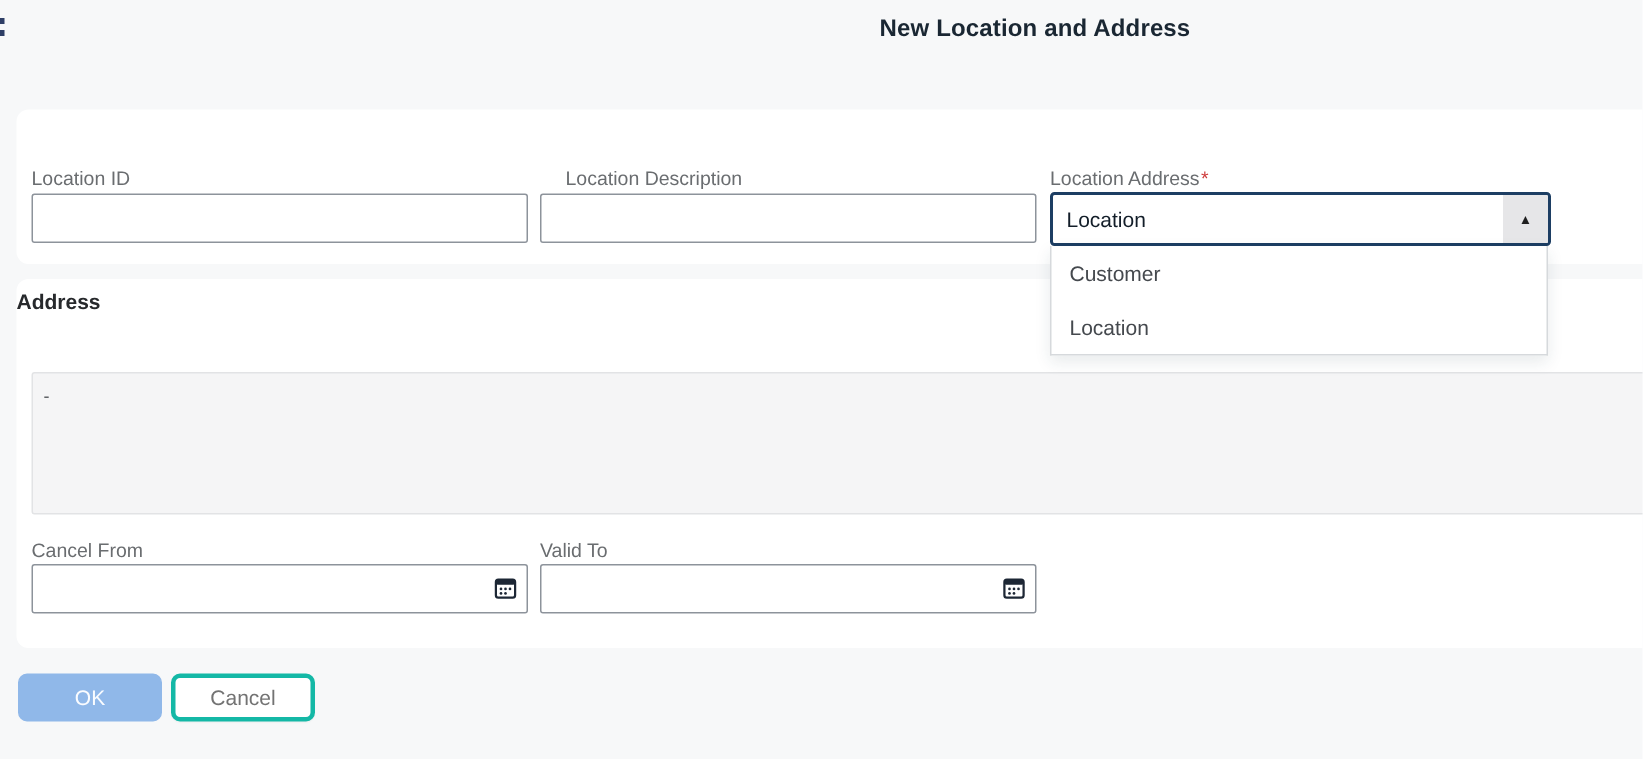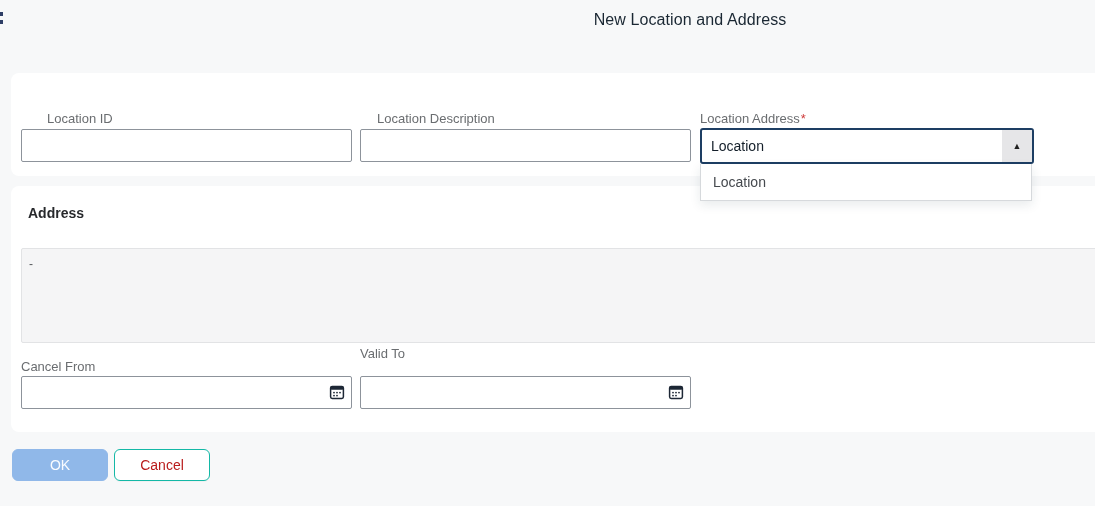--- a/index.html
+++ b/index.html
@@ -12,21 +12,21 @@
     color: #32363a;
   }
 
   
   .edge-artifact { position: absolute; left: 0; top: 12px; width: 3px; height: 15px; }
   .edge-artifact span { position: absolute; left: 0; width: 3px; height: 4px; background: #2e3e66; }
   .edge-artifact span:nth-child(1) { top: 0; }
   .edge-artifact span:nth-child(2) { top: 8px; }
 
   .title-wrap { position: absolute; left: 0; top: 11px; width: 1380px; text-align: center; }
-  .dialog-title { font-size: 16px; font-weight: 400; color: #1a2733; letter-spacing: .1px; }
+  .dialog-title { font-size: 16px; font-weight: 700; color: #1a2733; letter-spacing: .1px; }
 
   .card { position: absolute; left: 11px; width: 1369px; background: #ffffff; border-radius: 8px; }
   .card1 { top: 73px; height: 103px; }
   .card2 { top: 186px; height: 246px; }
 
   .fld-label { position: absolute; font-size: 13px; color: #6a6d70; white-space: nowrap; }
   .req { color: #ce3b3b; margin-left: 1px; }
 
   .txt-input {
     position: absolute; width: 331px; height: 33px;
@@ -55,21 +55,21 @@
   .dropdown {
     position: absolute; left: 700px; top: 164px; width: 332px;
     background: #fff; border: 1px solid #d6d9dc; border-top: none;
     box-shadow: 0 4px 10px rgba(34, 54, 73, 0.10); z-index: 5;
   }
   .dropdown-item {
     height: 36px; line-height: 36px; padding-left: 12px;
     font-size: 14px; color: #45494e; cursor: pointer;
   }
 
-  .section-heading { position: absolute; left: 17px; top: 7px; font-size: 14px; font-weight: 700; color: #27292c; margin-top: 12px; }
+  .section-heading { position: absolute; left: 0; top: 7px; font-size: 14px; font-weight: 700; color: #27292c; }
 
   .address-box {
     position: absolute; left: 10px; top: 62px; width: 1349px; height: 95px;
     background: #f5f5f6; border: 1px solid #e2e3e5; border-radius: 2px;
     padding: 8px 0 0 7px; font-size: 12px; color: #55585c;
   }
 
   .date-wrap { position: absolute; width: 331px; height: 33px; }
   .date-wrap .txt-input { left: 0; top: 0; width: 331px; padding-right: 30px; }
   .cal-btn {
@@ -77,51 +77,52 @@
     background: transparent; border: none; cursor: pointer; padding: 0;
     display: flex; align-items: center; justify-content: center;
   }
 
   .btn {
     position: absolute; top: 449px; height: 32px; width: 96px;
     border-radius: 6px; font-family: "Liberation Sans", sans-serif; font-size: 14px;
     display: flex; align-items: center; justify-content: center; cursor: pointer;
   }
   .btn-ok { left: 12px; background: #90b8e9; border: 1px solid #90b8e9; color: #fafcff; }
-  .btn-cancel { left: 114px; background: #ffffff; border: 1px solid #14b8a6; color: #b91c1c; box-shadow: 0 1px 1px rgba(0,0,0,0.03); }
+  .btn-cancel { left: 114px; background: #ffffff; border: 3px solid #14b8a6; color: #737373; box-shadow: 0 1px 1px rgba(0,0,0,0.03); }
 </style>
 </head>
 <body>
 
 <div class="edge-artifact">
     <span></span>
     <span></span>
   </div>
 
 <div class="title-wrap">
   <span class="dialog-title">New Location and Address</span>
 </div>
 
 <div class="card card1">
-  <label class="fld-label" style="left:10px; top:38px;margin-left:26px;">Location ID</label>
+  <label class="fld-label" style="left:10px; top:38px;">Location ID</label>
   <input class="txt-input" style="left: 10px; top: 56px;" type="text" value="">
 
   <label class="fld-label" style="left:366px; top:38px;">Location Description</label>
   <input class="txt-input" style="left: 349px; top: 56px;" type="text" value="">
 
   <label class="fld-label" style="left:689px; top:38px;"><span>Location Address</span><span class="req">*</span></label>
   <div class="combo">
     <input class="combo-value" type="text" value="Location" style="">
     <button class="combo-btn">
         <span>▲</span>
       </button>
   </div>
 </div>
 
 <div class="dropdown">
+  <div class="dropdown-item">Customer</div>
   <div class="dropdown-item">Location</div>
 </div>
 
 <div class="card card2">
   <div class="section-heading">Address</div>
 
   <div class="address-box">
     <span>-</span>
   </div>
 
@@ -136,21 +137,21 @@
           <circle cx="5" cy="8.6" r="0.9" fill="#1d2735"></circle>
             <circle cx="8" cy="8.6" r="0.9" fill="#1d2735"></circle>
             <circle cx="11" cy="8.6" r="0.9" fill="#1d2735"></circle>
           <circle cx="5" cy="11.6" r="0.9" fill="#1d2735"></circle>
             <circle cx="8" cy="11.6" r="0.9" fill="#1d2735"></circle>
         </svg>
       </span>
     </button>
   </div>
 
-  <label class="fld-label" style="left:349px; top:160px;">Valid To</label>
+  <label class="fld-label" style="left:349px; top:173px;">Valid To</label>
   <div class="date-wrap" style="left:349px; top:190px;">
     <input class="txt-input" type="text" value="" style="">
     <button class="cal-btn">
       <span>
         <svg width="16" height="16" viewBox="0 0 16 16">
           <rect x="1.6" y="2.4" width="12.8" height="12" rx="1.6" fill="none" stroke="#1d2735" stroke-width="1.5"></rect>
           <rect x="1.6" y="2.4" width="12.8" height="3.4" rx="1.2" fill="#1d2735"></rect>
           <circle cx="5" cy="8.6" r="0.9" fill="#1d2735"></circle>
             <circle cx="8" cy="8.6" r="0.9" fill="#1d2735"></circle>
             <circle cx="11" cy="8.6" r="0.9" fill="#1d2735"></circle>

